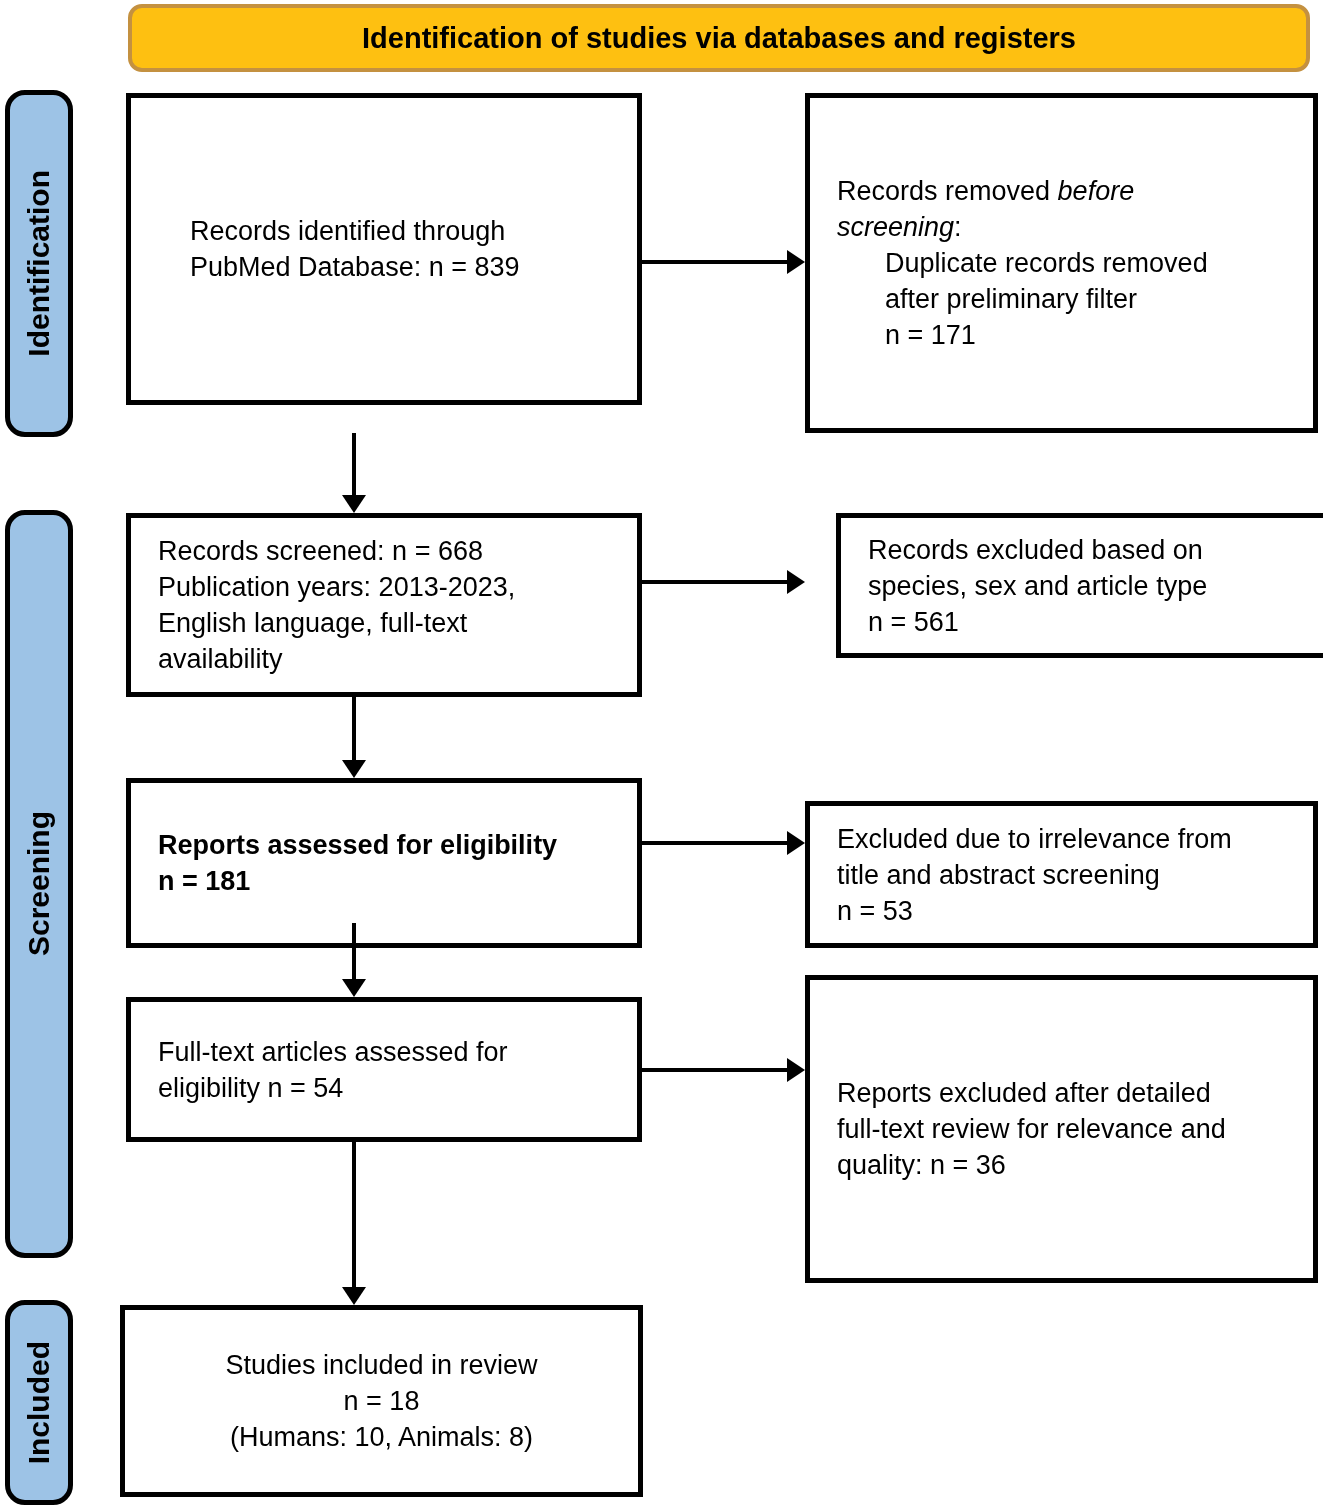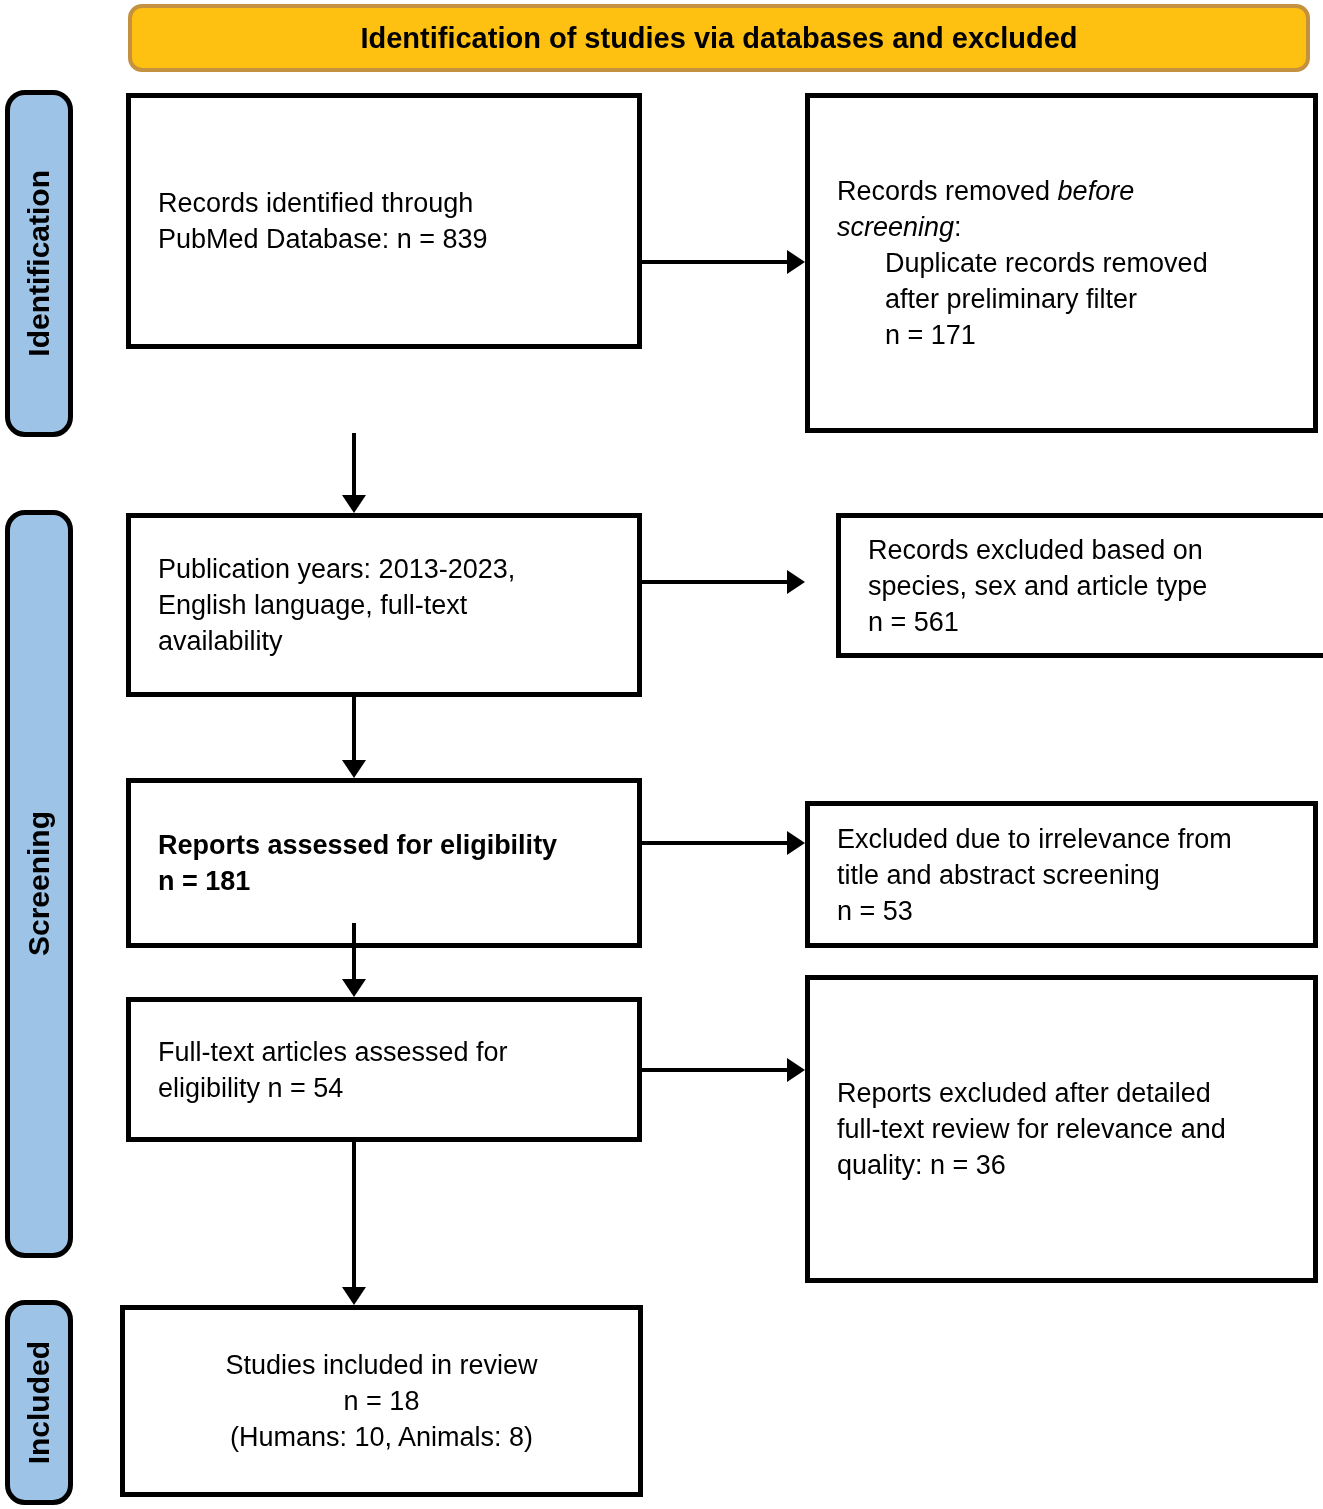--- a/index.html
+++ b/index.html
@@ -86,51 +86,52 @@
     border-bottom: 12px solid transparent;
     border-left: 18px solid #000;
   }
 </style>
 </head>
 <body>
 
 <div class="canvas">
 
   <div class="banner">
-    <span class="banner-text">Identification of studies via databases and excluded</span>
+    <span class="banner-text">Identification of studies via databases and registers</span>
   </div>
 
   <div class="stage" style="top:90px; height:347px;">
     <span class="stage-text">Identification</span>
   </div>
   <div class="stage" style="top:510px; height:748px;">
     <span class="stage-text">Screening</span>
   </div>
   <div class="stage" style="top:1300px; height:205px;">
     <span class="stage-text">Included</span>
   </div>
 
-  <div class="box left-col" style="top:93px; height:256px;">
+  <div class="box left-col" style="top:93px; height:312px;padding-left:32px;">
     <div class="box-text">
       <div>Records identified through</div>
       <div>PubMed Database: n = 839</div>
     </div>
   </div>
   <div class="box right-col" style="top:93px; height:340px;">
     <div class="box-text">
       <div><span>Records removed </span><i>before</i></div>
       <div><i>screening</i><span>:</span></div>
       <div class="indent">Duplicate records removed</div>
       <div class="indent">after preliminary filter</div>
       <div class="indent">n = 171</div>
     </div>
   </div>
 
   <div class="box left-col" style="top:513px; height:184px;">
     <div class="box-text">
+      <div>Records screened: n = 668</div>
       <div>Publication years: 2013-2023,</div>
       <div>English language, full-text</div>
       <div>availability</div>
     </div>
   </div>
   <div class="box right-col" style="top:513px; height:145px;margin-left:31px;">
     <div class="box-text">
       <div>Records excluded based on</div>
       <div>species, sex and article type</div>
       <div>n = 561</div>

